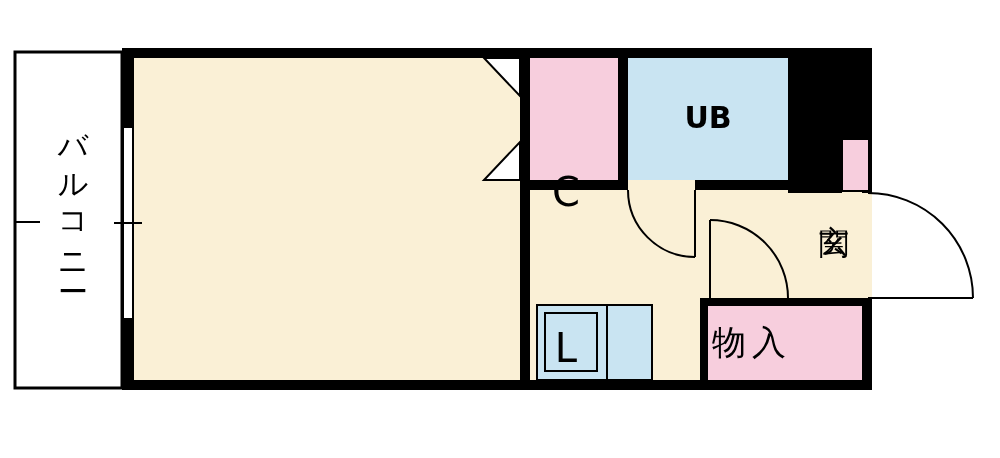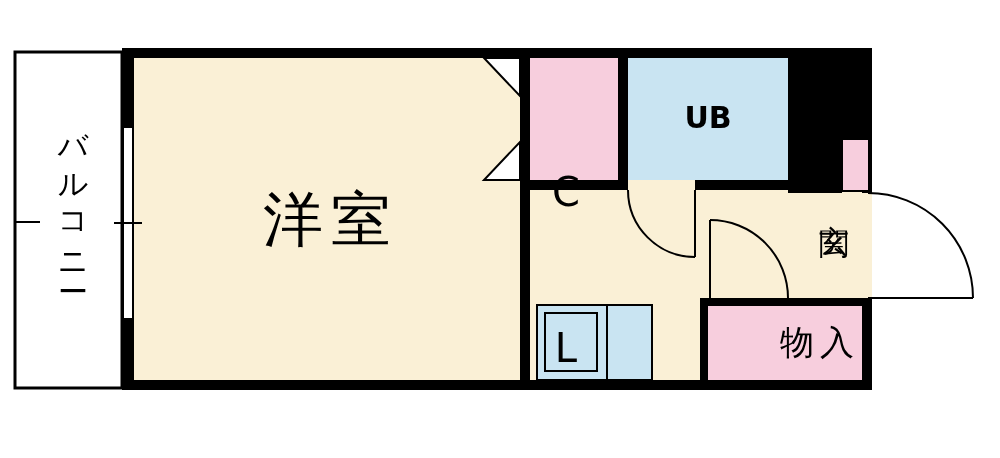--- a/index.html
+++ b/index.html
@@ -12,21 +12,21 @@
   .plan { position: relative; width: 1000px; height: 458px; background: #fff; }
   .plan svg { position: absolute; left: 0; top: 0; }
   .label { position: absolute; color: #000; white-space: pre; }
   .vert { writing-mode: vertical-rl; text-orientation: mixed; }
 
   .balcony-label  { left: 52px;  top: 112px; height: 250px; font-size: 30px; letter-spacing: 7px; }
   .western-label  { left: 234px; top: 180px; width: 194px;  font-size: 60px; letter-spacing: 8px; text-align: center; }
   .closet-label   { left: 541px; top: 62px;  width: 50px;   font-size: 40px; line-height: 52px;  text-align: center; }
   .ub-label       { left: 666px; top: 100px; width: 84px;   font-size: 30px; text-align: center; font-weight: bold; }
   .entrance-label { left: 813px; top: 201px; height: 102px; font-size: 30px; letter-spacing: 5px; }
-  .storage-label  { left: 712px; top: 320px; width: 148px;  font-size: 34px; letter-spacing: 6px; text-align: right; }
+  .storage-label  { left: 712px; top: 320px; width: 148px;  font-size: 34px; letter-spacing: 6px; text-align: left; }
 </style>
 </head>
 <body>
 
 <div class="plan">
 
   <svg width="1000" height="458" viewBox="0 0 1000 458">
 
     <rect x="15" y="52" width="107" height="336" fill="#FFFFFF" stroke="#000" stroke-width="3"></rect>
     <line x1="15" y1="222" x2="40" y2="222" stroke="#000" stroke-width="2"></line>
@@ -70,21 +70,20 @@
     <path d="M 628 190 A 67 67 0 0 0 695 257" fill="none" stroke="#000" stroke-width="2"></path>
 
     <line x1="710" y1="220" x2="710" y2="298" stroke="#000" stroke-width="2"></line>
     <path d="M 710 220 A 78 78 0 0 1 788 298" fill="none" stroke="#000" stroke-width="2"></path>
 
     <line x1="868" y1="298" x2="973" y2="298" stroke="#000" stroke-width="2"></line>
     <path d="M 973 298 A 105 105 0 0 0 868 193" fill="none" stroke="#000" stroke-width="2"></path>
   </svg>
 
   <div class="label vert balcony-label">バルコニー</div>
-  <div class="label western-label">洋室</div>
   <div class="label closet-label">
     <div>C</div>
     <div>L</div>
   </div>
   <div class="label ub-label">UB</div>
   <div class="label vert entrance-label">玄関</div>
   <div class="label storage-label">物入</div>
 
 </div>
 

